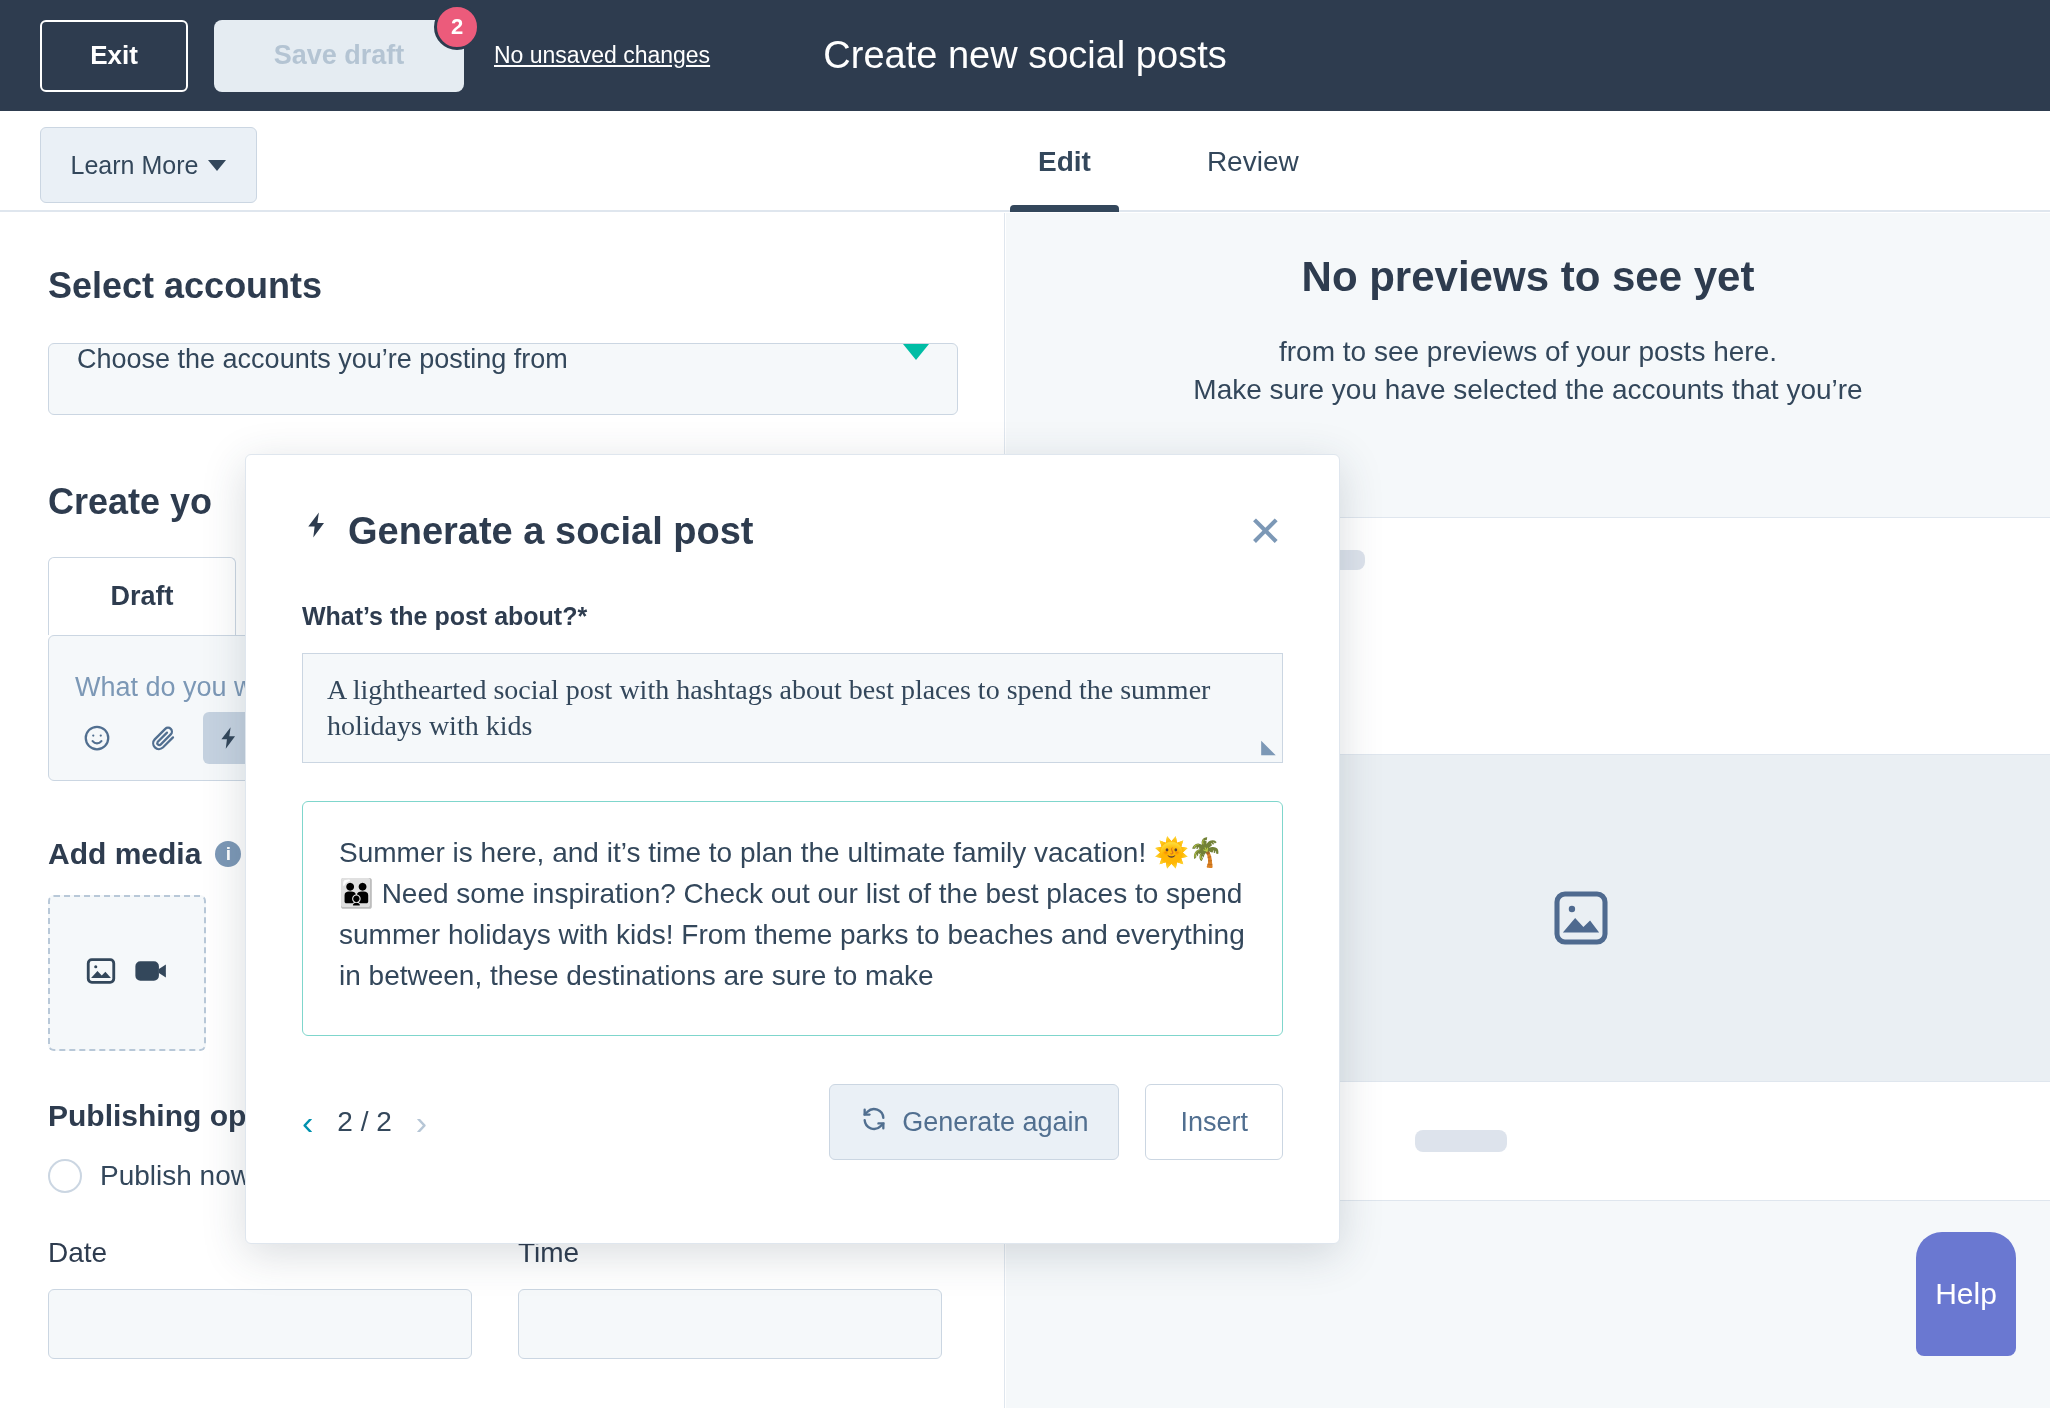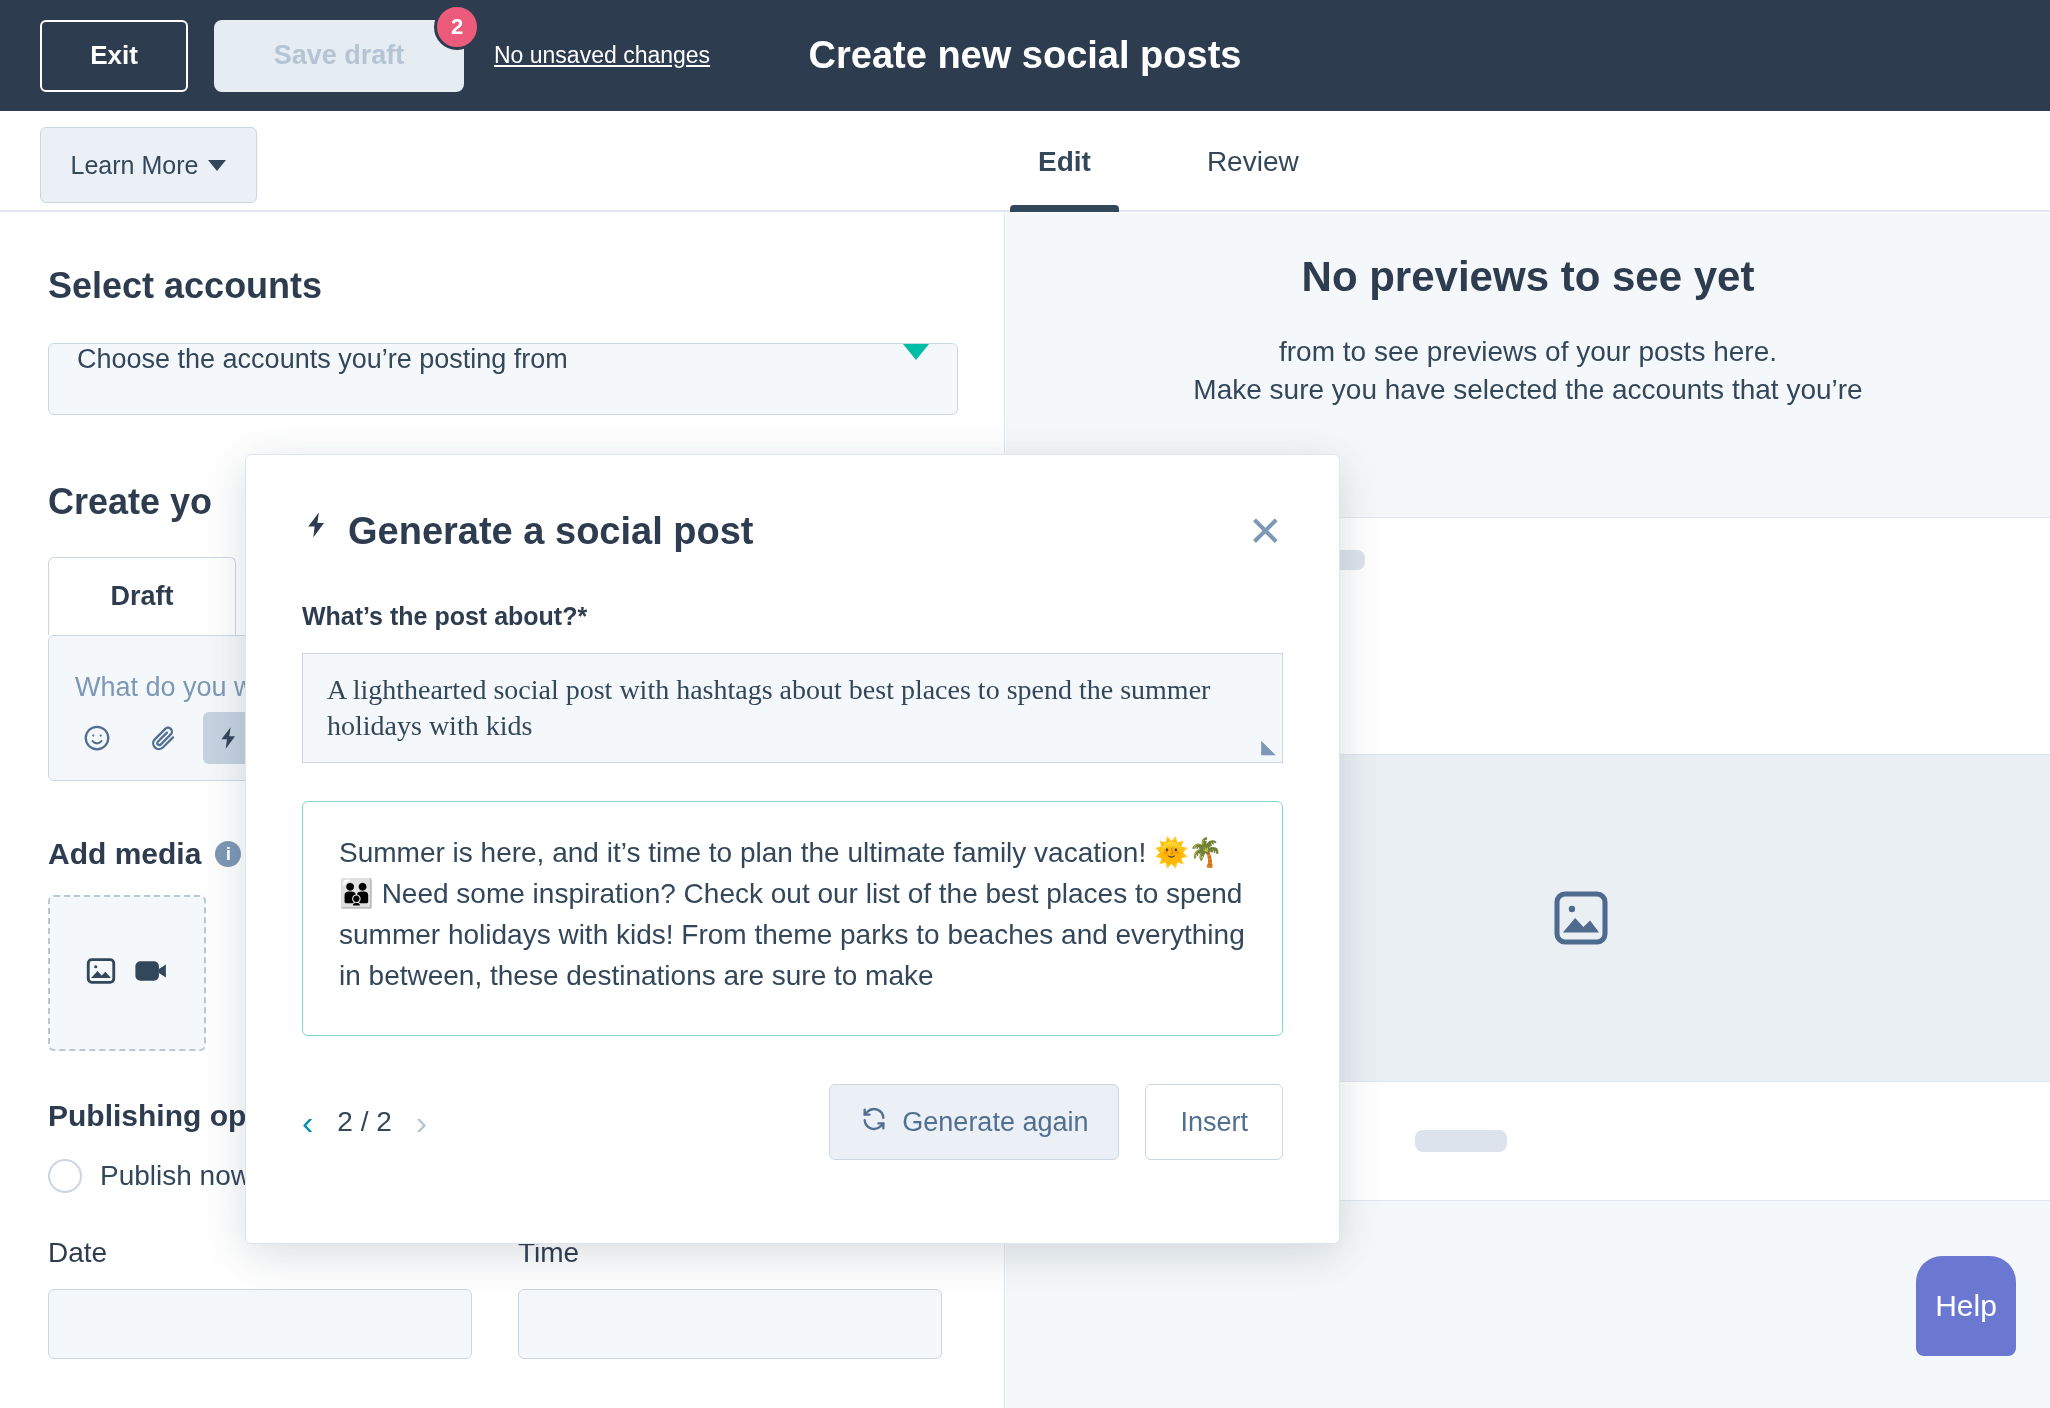--- a/index.html
+++ b/index.html
@@ -43,21 +43,21 @@
     display: flex; align-items: center; justify-content: center;
     border: 3px solid #2e3c4f;
   }
   .unsaved-link {
     margin-left: 30px; color: #ffffff; font-size: 23px;
     text-decoration: underline; cursor: pointer; white-space: nowrap;
   }
   .page-title {
     position: absolute; left: 0; top: 0; width: 2050px; height: 111px;
     display: flex; align-items: center; justify-content: center;
-    color: #ffffff; font-size: 38px; pointer-events: none; font-weight: bold;
+    color: #ffffff; font-size: 38px; pointer-events: none;
   }
 
   
   .subbar {
     position: absolute; left: 0; top: 111px; width: 2050px; height: 101px;
     background: #ffffff; border-bottom: 2px solid #dfe6ee;
   }
   .learn-more {
     position: absolute; left: 40px; top: 16px;
     width: 217px; height: 76px;
@@ -201,21 +201,21 @@
   .sk-row3 { margin: 14px 0 0 28px; width: 72px; height: 20px; }
   .sk-imgbox {
     margin-top: 48px; width: 100%; height: 328px; background: #eaeff3;
     border-top: 1px solid #dfe6ee; border-bottom: 1px solid #dfe6ee;
     display: flex; align-items: center; justify-content: center;
   }
   .sk-foot { height: 118px; display: flex; align-items: center; padding: 0 40px; gap: 92px; }
   .sk-foot .sk { width: 92px; height: 22px; }
   .help-btn {
     position: absolute; right: 34px; bottom: 52px;
-    width: 100px; height: 100px;
+    width: 100px; height: 124px;
     background: #6a78d1; color: #ffffff;
     border-radius: 26px 26px 8px 8px;
     display: flex; align-items: center; justify-content: center;
     font-size: 30px; cursor: pointer; z-index: 40;
   }
 
   
   .modal-shadow {
     position: absolute; left: 245px; top: 454px;
     width: 1095px; height: 790px;

